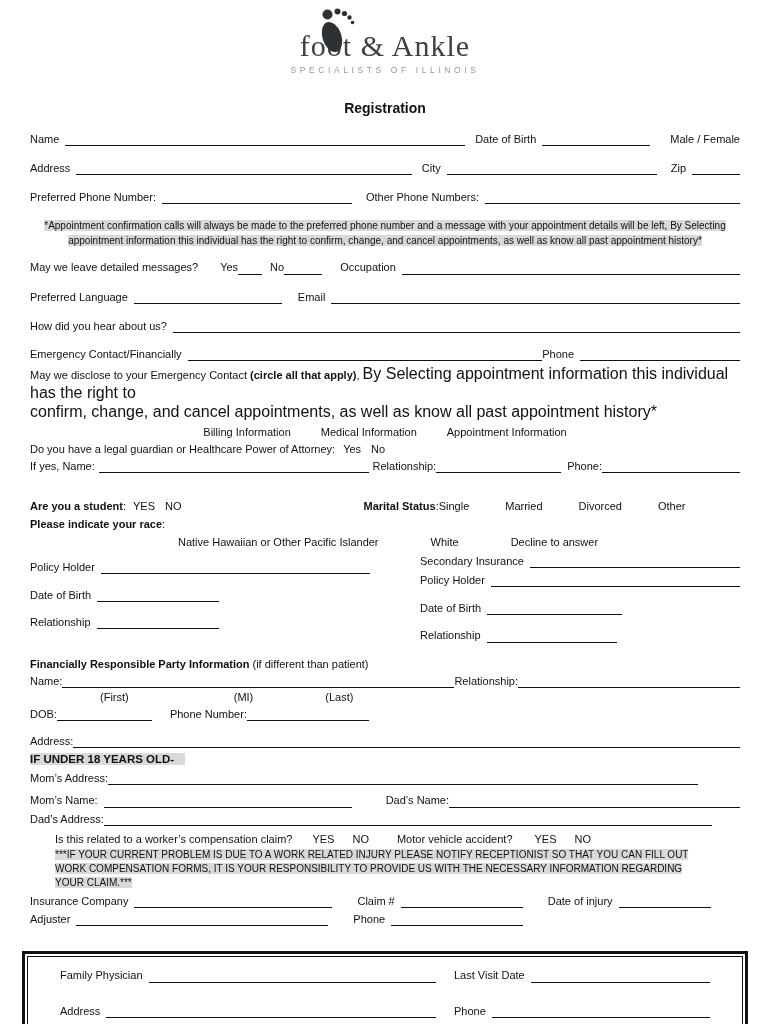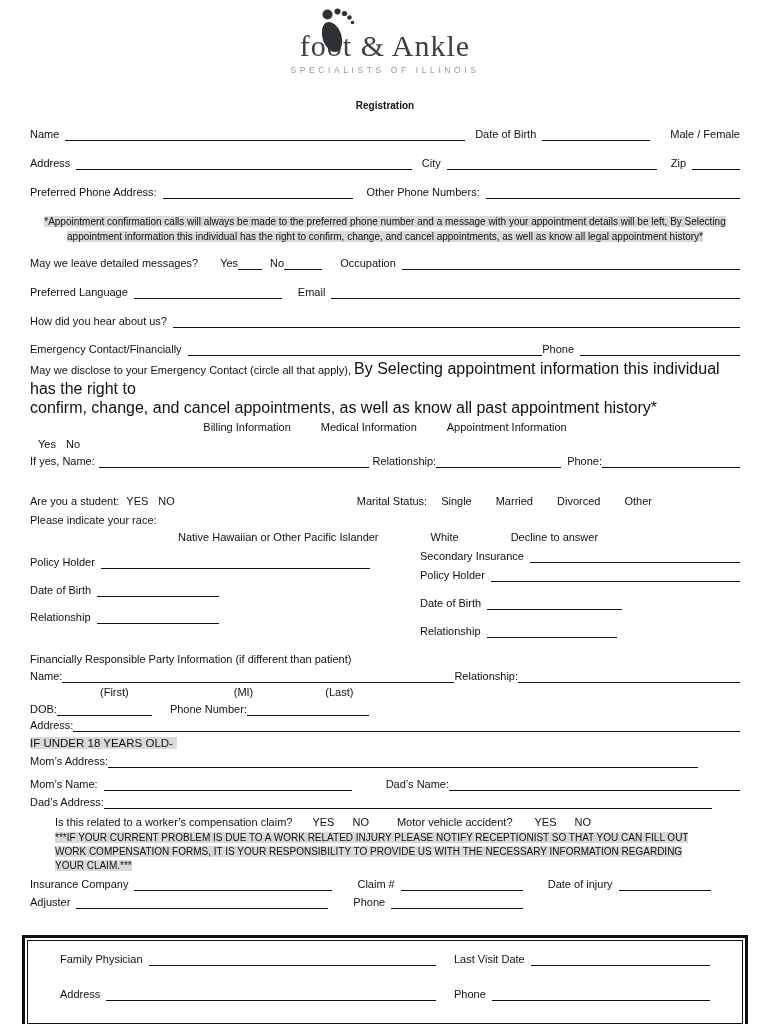--- a/index.html
+++ b/index.html
@@ -1,38 +1,38 @@
 <!DOCTYPE html>
 <html><head>
 <meta charset="utf-8">
 <style>
   html,body{margin:0;padding:0;background:#e8e8e8}
   .page{width:770px;height:1024px;background:#ffffff;color:#111;
         font-family:"Liberation Sans",sans-serif;font-size:11px;line-height:1.2;
         overflow:hidden;margin:0 auto;position:relative}
   .content{padding:0 30px}
-  .r{display:flex;}
+  .r{display:flex;align-items:flex-end}
   .lbl{white-space:nowrap}
-  .b{font-weight:400}
+  .b{font-weight:700}
   .bl{border-bottom:1px solid #111;height:12px;display:inline-block}
   .g{flex:1 1 auto}
   .sm{font-size:16px}
   .hl{background:#d9d9d9}
   
   .logo{position:relative;height:84px;text-align:center;padding-top:8px}
   .brand{font-family:"Liberation Serif",serif;font-size:30px;color:#3d4145;margin-top:20px;letter-spacing:1px}
   .subtitle{font-size:8.5px;letter-spacing:3.6px;color:#96989a;margin-top:1px}
   .footprint{position:absolute;left:316px;top:6px}
-  .title{text-align:center;font-weight:700;font-size:10px;margin-top:8px}
+  .title{text-align:center;font-weight:700;font-size:14px;margin-top:8px}
   
   .notice1{margin:14px 12px 0;text-align:center;font-size:10px;line-height:15px}
   .notice2{margin:2px 0 0 25px;width:650px;font-size:10px;line-height:14px}
   
   .emergency-opts{display:flex;gap:30px;justify-content:center;margin-top:4px}
-  .marital-opts{display:flex;gap:24px;margin-left:14px}
+  .marital-opts{display:flex;gap:36px;}
   .race1-opts{display:flex;gap:48px;margin-left:26px}
   .race2-opts{display:flex;gap:52px;margin-left:148px;margin-top:4px}
   
   .cols{display:flex;margin-top:6px}
   .colL{width:340px}
   .colR{flex:1;margin-left:50px}
   
   .pbox{margin:25px 22px 0;border:3px solid #111;padding:2px}
   .pbox-inner{border:1px solid #111;padding:12px 32px 22px}
 </style>
@@ -73,28 +73,28 @@
     <div class="r" style="margin-top:16px">
       <span class="lbl">Address</span>
       <span class="bl g" style="margin:0 10px 0 6px"></span>
       <span class="lbl">City</span>
       <span class="bl" style="width:210px;margin-left:6px"></span>
       <span class="lbl" style="margin-left:14px">Zip</span>
       <span class="bl" style="width:48px;margin-left:6px"></span>
     </div>
 
     <div class="r" style="margin-top:16px">
-      <span class="lbl">Preferred Phone Address:</span>
+      <span class="lbl">Preferred Phone Number:</span>
       <span class="bl" style="width:190px;margin-left:6px"></span>
       <span class="lbl" style="margin-left:14px">Other Phone Numbers:</span>
       <span class="bl g" style="margin-left:6px"></span>
     </div>
 
     <div class="notice1">
-      <span class="hl">*Appointment confirmation calls will always be made to the preferred phone number and a message with your appointment details will be left, By Selecting appointment information this individual has the right to confirm, change, and cancel appointments, as well as know all legal appointment history*</span>
+      <span class="hl">*Appointment confirmation calls will always be made to the preferred phone number and a message with your appointment details will be left, By Selecting appointment information this individual has the right to confirm, change, and cancel appointments, as well as know all past appointment history*</span>
     </div>
 
     <div class="r" style="margin-top:13px">
       <span class="lbl">May we leave detailed messages?</span>
       <span class="lbl" style="margin-left:22px">Yes</span>
       <span class="bl" style="width:24px"></span>
       <span class="lbl" style="margin-left:8px">No</span>
       <span class="bl" style="width:38px"></span>
       <span class="lbl" style="margin-left:18px">Occupation</span>
       <span class="bl g" style="margin-left:6px"></span>
@@ -124,20 +124,21 @@
       <span class="sm">confirm, change, and cancel appointments, as well as know all past appointment history*</span>
     </div>
 
     <div class="emergency-opts">
         <span>Billing Information</span>
         <span>Medical Information</span>
         <span>Appointment Information</span>
       </div>
 
     <div class="r" style="margin-top:4px">
+      <span class="lbl">Do you have a legal guardian or Healthcare Power of Attorney:</span>
       <span class="lbl" style="margin-left:8px">Yes</span>
       <span class="lbl" style="margin-left:10px">No</span>
     </div>
     <div class="r" style="margin-top:4px">
       <span class="lbl">If yes, Name:</span>
       <span class="bl g" style="margin:0 4px 0 4px"></span>
       <span class="lbl">Relationship:</span>
       <span class="bl" style="width:125px"></span>
       <span class="lbl" style="margin-left:6px">Phone:</span>
       <span class="bl" style="width:138px"></span>
@@ -217,27 +218,27 @@
       <span class="lbl" style="margin-left:70px">(First)</span>
       <span class="lbl" style="margin-left:105px">(MI)</span>
       <span class="lbl" style="margin-left:72px">(Last)</span>
     </div>
     <div class="r" style="margin-top:4px">
       <span class="lbl">DOB:</span>
       <span class="bl" style="width:95px"></span>
       <span class="lbl" style="margin-left:18px">Phone Number:</span>
       <span class="bl" style="width:122px"></span>
     </div>
-    <div class="r" style="margin-top:2px">
+    <div class="r" style="margin-top:14px">
       <span class="lbl">Address:</span>
       <span class="bl g"></span>
     </div>
 
     <div style="margin-top:5px">
-      <span class="b hl" style="font-size:11.5px;padding-right:4px">IF UNDER 18 YEARS OLD-</span>
+      <span class="b hl" style="font-size:11.5px;padding-right:11px">IF UNDER 18 YEARS OLD-</span>
     </div>
     <div class="r" style="margin-top:5px">
       <span class="lbl">Mom’s Address:</span>
       <span class="bl g" style="margin-right:42px"></span>
     </div>
     <div class="r" style="margin-top:9px">
       <span class="lbl">Mom’s Name:</span>
       <span class="bl" style="width:248px;margin-left:6px"></span>
       <span class="lbl" style="margin-left:34px">Dad’s Name:</span>
       <span class="bl g"></span>

